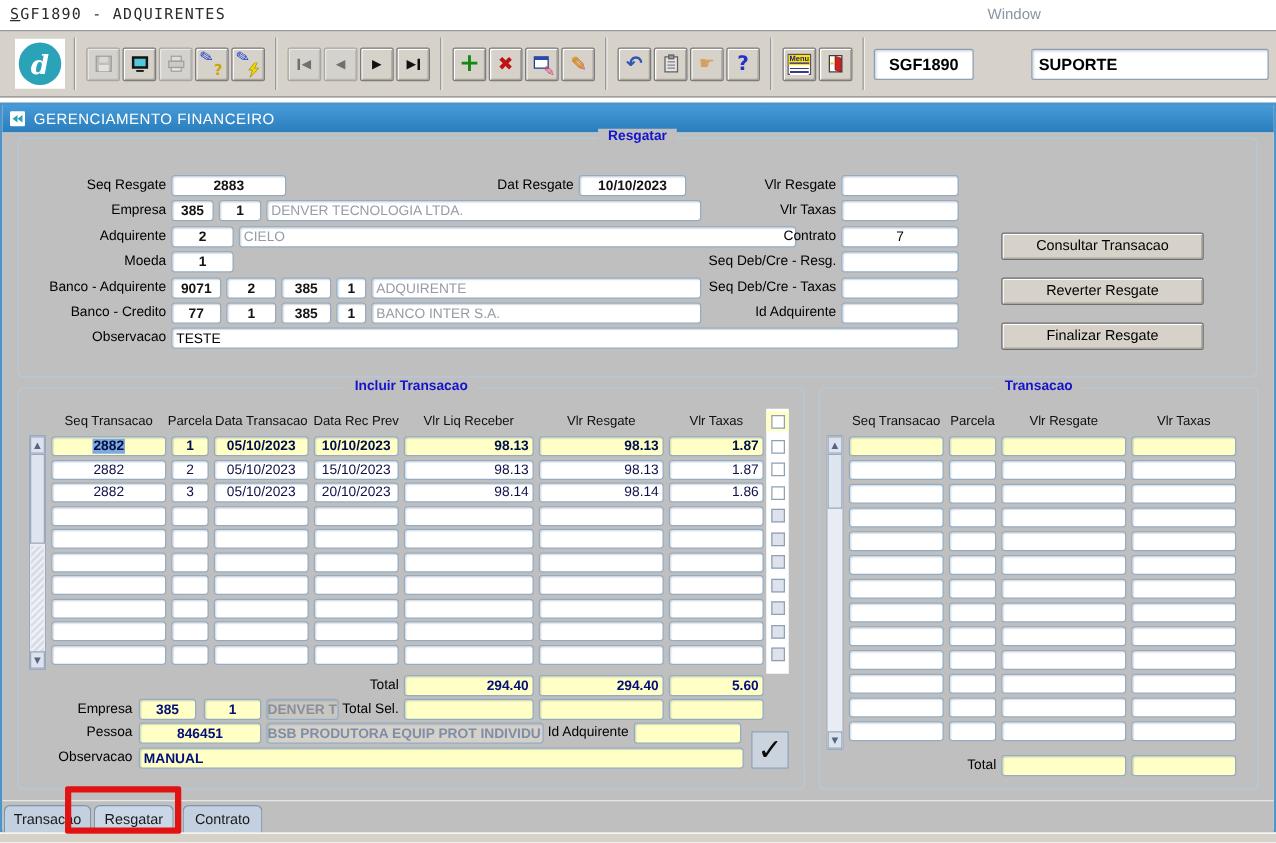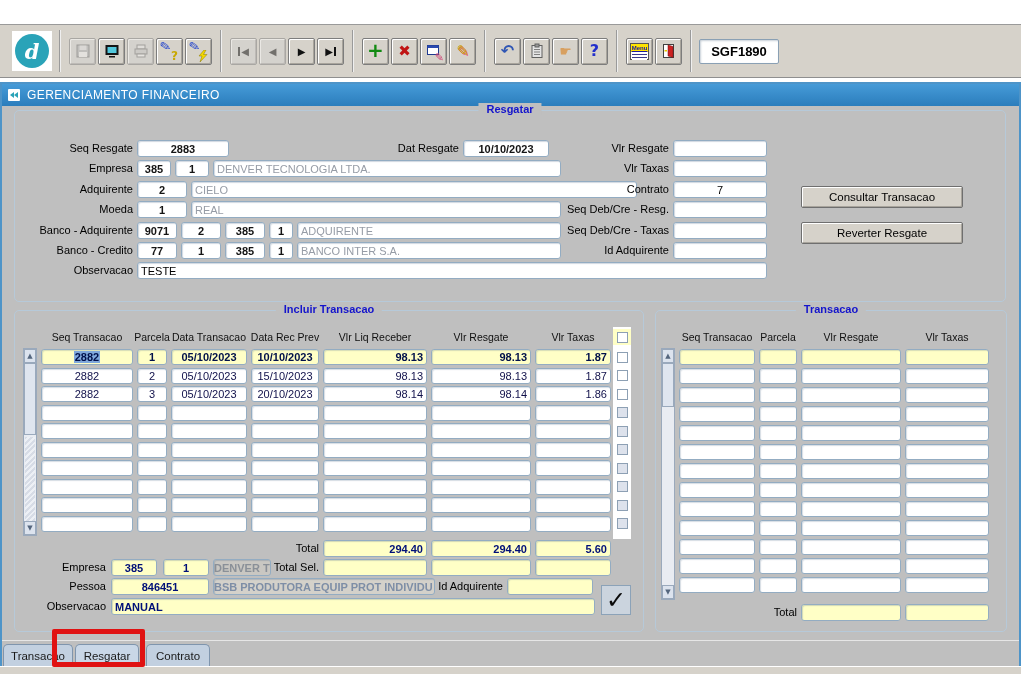--- a/index.html
+++ b/index.html
@@ -132,20 +132,24 @@
                   border-top:1px solid #fff; }
 
   .annotation { position:absolute; left:52px; top:629px; width:93px; height:38px; border:5px solid #E01212; z-index:50;
                 border-radius:2px; }
 </style>
 </head>
 <body>
 
 <div class="screen">
 
+  <div class="menubar">
+    <span class="mb-title">SGF1890 - ADQUIRENTES</span>
+    <span class="mb-menu">Window</span>
+  </div>
 
   <div class="toolbar">
     <div class="logo">
       <div class="logo-circle">d</div>
     </div>
     <div class="tb-sep"></div>
 
     <div class="tbtn disabled">
       <svg width="16" height="16" viewBox="0 0 16 16">
           <rect x="2" y="2" width="12" height="12" fill="#9fb0c4" stroke="#5a6a80"></rect>
@@ -250,20 +254,21 @@
     <div class="tbtn">
       <svg width="16" height="16" viewBox="0 0 16 16">
           <rect x="2.5" y="1.5" width="10" height="13" fill="#fff" stroke="#404040"></rect>
           <polygon points="7,2 12,3.5 12,14.5 7,13" fill="#CC2222" stroke="#701010" stroke-width="0.5"></polygon>
           <rect x="3.5" y="7" width="2.5" height="1.5" fill="#E8C800"></rect>
         </svg>
     </div>
     <div class="tb-sep"></div>
 
     <div class="tb-code">SGF1890</div>
+    <input class="tb-user" value="SUPORTE" style="">
   </div>
 
   <div class="win-border"></div>
   <div class="titlebar">
     <svg class="titlebar-icon" width="14" height="14" viewBox="0 0 14 14">
         <rect x="1" y="1" width="12" height="12" fill="#fff" rx="1"></rect>
         <polygon points="3,7 7,4 7,10" fill="#2AA3B8"></polygon>
         <polygon points="7,7 11,4 11,10" fill="#2AA3B8"></polygon>
       </svg>
     <span class="titlebar-text">GERENCIAMENTO FINANCEIRO</span>
@@ -288,21 +293,20 @@
     <div class="inp" style="left:658px;top:49px;width:94px;"></div>
 
     <div class="lbl" style="left:0;top:70px;width:118px;">Adquirente</div>
     <div class="inp code" style="left:122px;top:70px;width:50px;">2</div>
     <div class="inp gray" style="left:176px;top:70px;width:446px;">CIELO</div>
     <div class="lbl" style="left:480px;top:70px;width:174px;">Contrato</div>
     <div class="inp center" style="left:658px;top:70px;width:94px;">7</div>
 
     <div class="lbl" style="left:0;top:90px;width:118px;">Moeda</div>
     <div class="inp code" style="left:122px;top:90px;width:50px;">1</div>
-    <div class="inp gray" style="left:176px;top:90px;width:370px;">REAL</div>
     <div class="lbl" style="left:480px;top:90px;width:174px;">Seq Deb/Cre - Resg.</div>
     <div class="inp" style="left:658px;top:90px;width:94px;"></div>
 
     <div class="lbl" style="left:0;top:111px;width:118px;">Banco - Adquirente</div>
     <div class="inp code" style="left:122px;top:111px;width:40px;">9071</div>
     <div class="inp code" style="left:166px;top:111px;width:40px;">2</div>
     <div class="inp code" style="left:210px;top:111px;width:40px;">385</div>
     <div class="inp code" style="left:254px;top:111px;width:24px;">1</div>
     <div class="inp gray" style="left:282px;top:111px;width:264px;">ADQUIRENTE</div>
     <div class="lbl" style="left:480px;top:111px;width:174px;">Seq Deb/Cre - Taxas</div>
@@ -315,20 +319,21 @@
     <div class="inp code" style="left:254px;top:131px;width:24px;">1</div>
     <div class="inp gray" style="left:282px;top:131px;width:264px;">BANCO INTER S.A.</div>
     <div class="lbl" style="left:480px;top:131px;width:174px;">Id Adquirente</div>
     <div class="inp" style="left:658px;top:131px;width:94px;"></div>
 
     <div class="lbl" style="left:0;top:151px;width:118px;">Observacao</div>
     <div class="inp left" style="left:122px;top:151px;width:630px;">TESTE</div>
 
     <div class="formbtn" style="left:786px;top:111px;">Reverter Resgate</div>
     <div class="formbtn" style="left:786px;top:75px;">Consultar Transacao</div>
+    <div class="formbtn" style="left:786px;top:147px;">Finalizar Resgate</div>
   </div>
 
   <div class="gb" style="left:14px;top:310px;width:630px;height:322px;">
     <div class="gb-label">Incluir Transacao</div>
 
     <div class="thead-row" style="left:26px;top:16px;height:16px;">
         <div class="thead" style="width: 92px;">Seq Transacao</div>
         <div class="thead" style="width: 30px;">Parcela</div>
         <div class="thead" style="width: 76px;">Data Transacao</div>
         <div class="thead" style="width: 68px; text-align: right;">Data Rec Prev</div>

